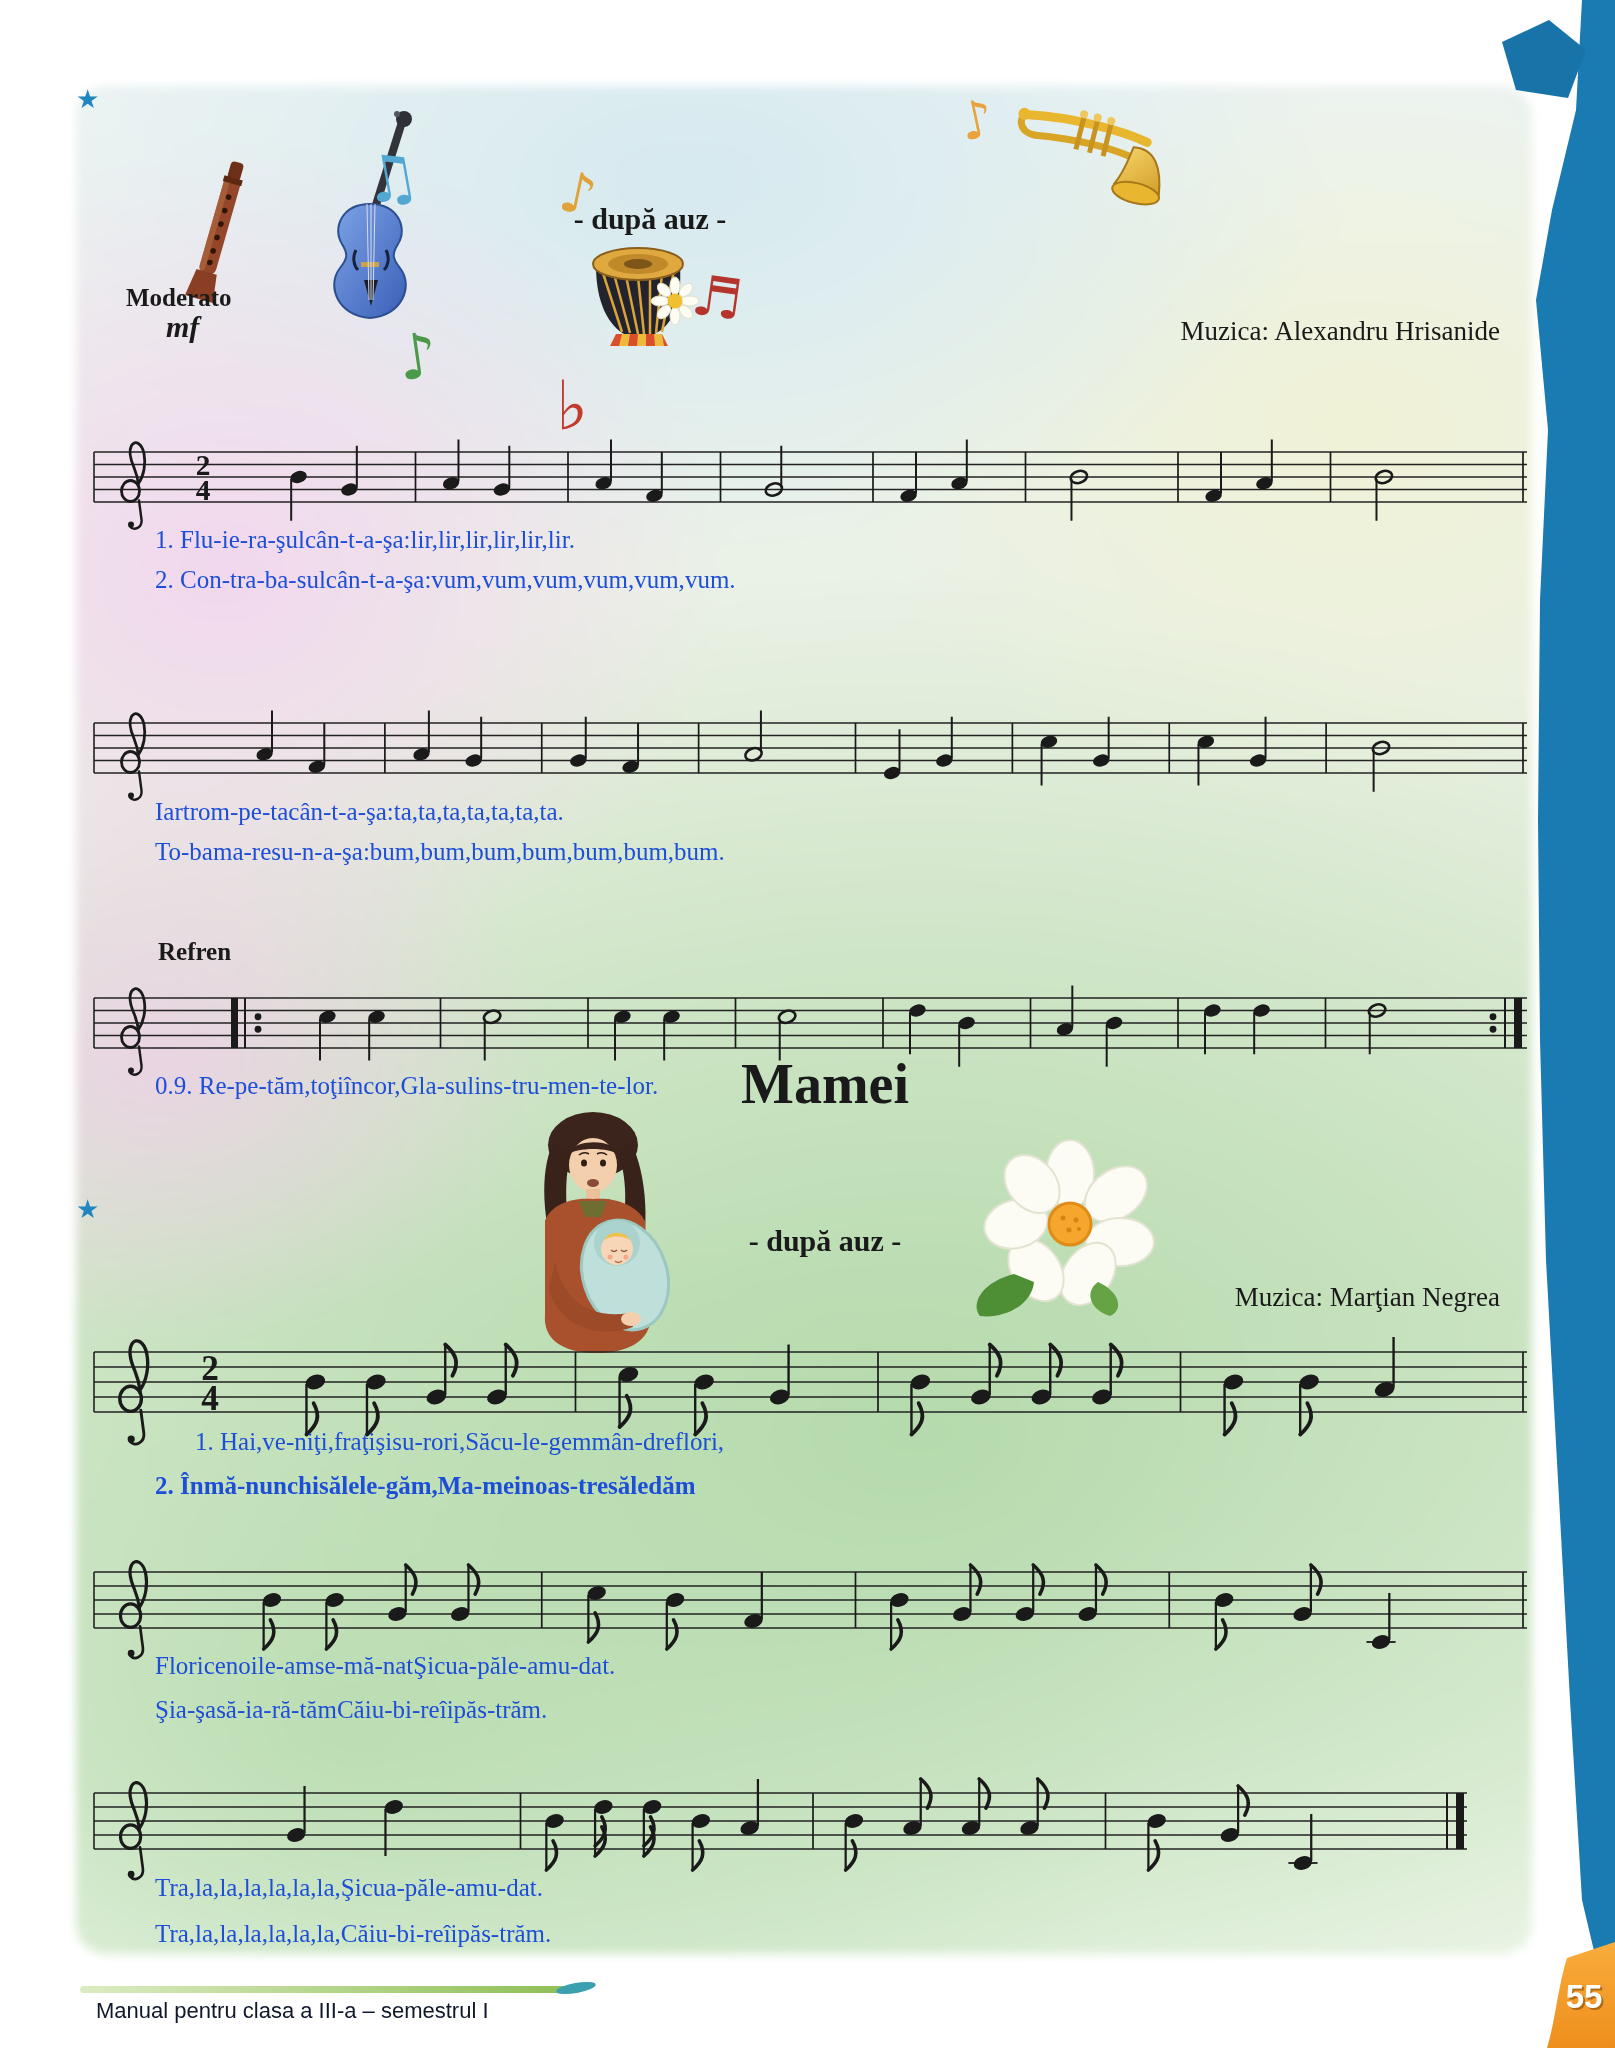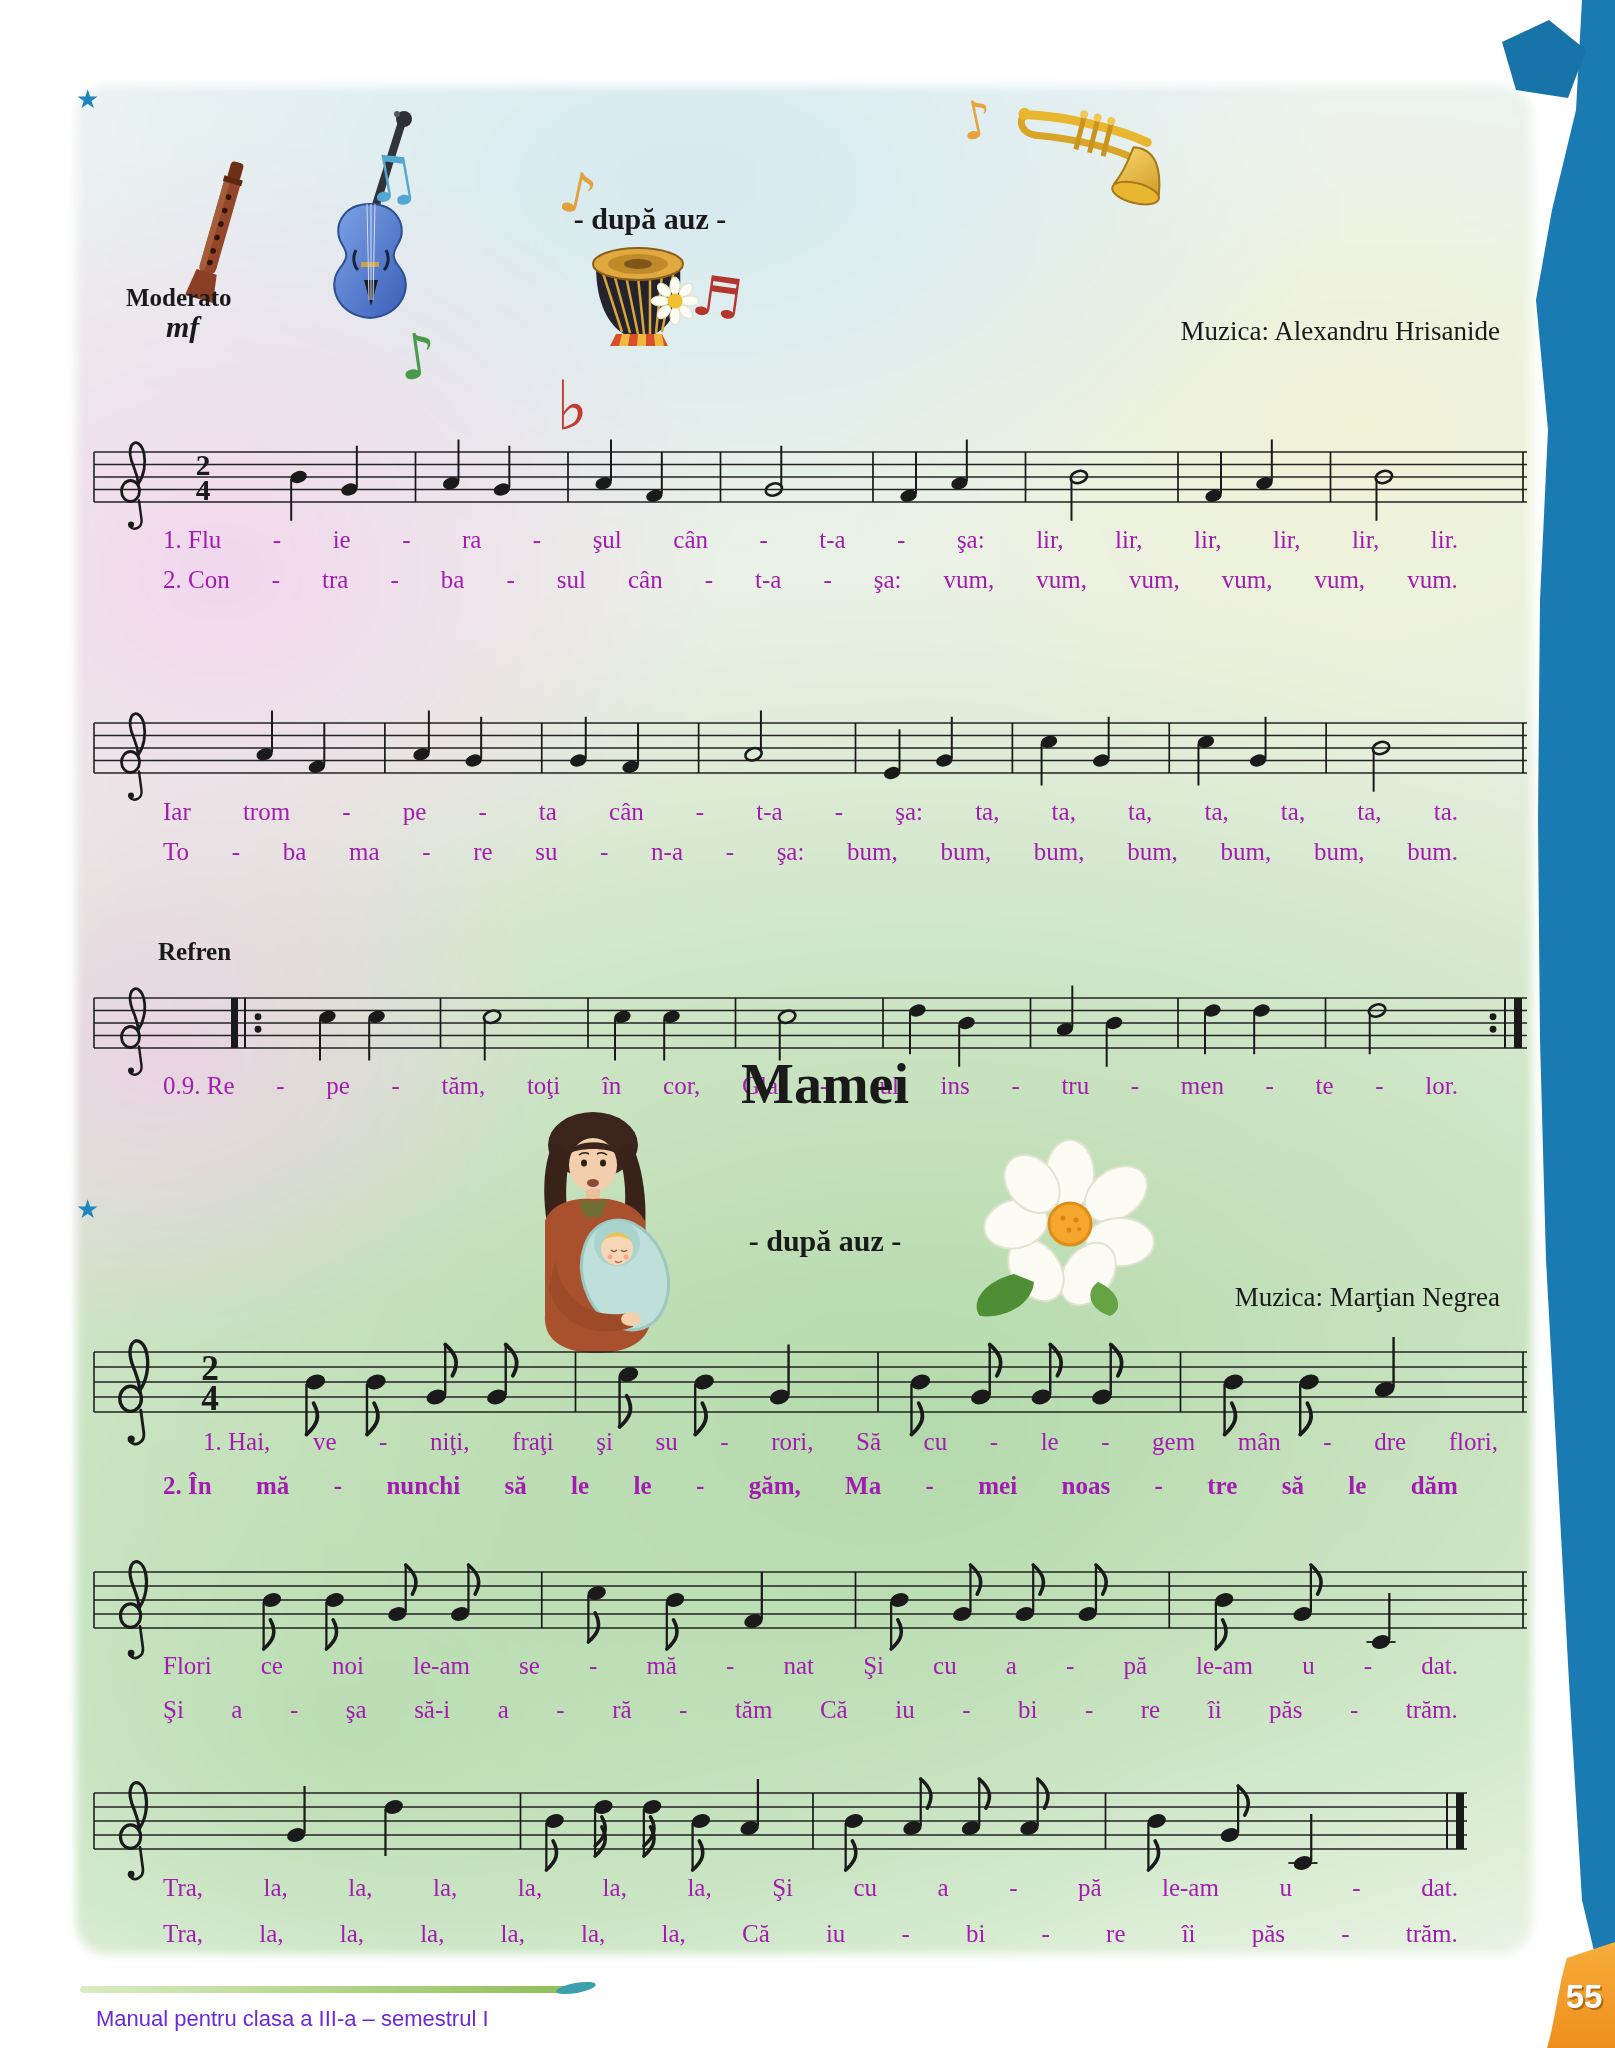--- a/index.html
+++ b/index.html
@@ -21,29 +21,29 @@
   .t1{left:300px;top:128px;width:700px;font-size:47px;letter-spacing:1px;}
   .sub1{left:300px;top:202px;width:700px;font-size:30px;font-weight:bold;}
   .t2{left:600px;top:1052px;width:450px;font-size:56px;}
   .sub2{left:600px;top:1224px;width:450px;font-size:30px;font-weight:bold;}
   .composer{position:absolute;left:850px;width:650px;text-align:right;font-size:27px;}
   .c1{top:316px;} .c2{top:1282px;}
   .tempo{position:absolute;left:126px;top:284px;font-size:25px;font-weight:bold;}
   .dyn{position:absolute;left:166px;top:310px;font-size:30px;font-weight:bold;font-style:italic;}
   .refren{position:absolute;left:158px;top:938px;font-size:25px;font-weight:bold;}
   .staff{position:absolute;left:88px;pointer-events:none;}
-  .lyr{position:absolute;left:163px;width:1295px;display:flex;justify-content:space-between;
-       align-items:baseline;font-size:25px;color:#a21caf;}
+  .lyr{position:absolute;left:155px;width:1295px;display:flex;justify-content:flex-start;
+       align-items:baseline;font-size:25px;color:#1d4ed8;}
   .note-glyph{position:absolute;font-family:"DejaVu Sans",sans-serif;line-height:1;}
   .footer-line{position:absolute;left:80px;top:1986px;width:500px;height:7px;border-radius:4px;
        background:linear-gradient(90deg,#dcecc2,#8cbe54);}
   .footer-tip{position:absolute;left:556px;top:1983px;width:40px;height:10px;border-radius:50%;
        background:#3a9fae;transform:rotate(-10deg);}
   .footer-text{position:absolute;left:96px;top:1998px;font-family:"Liberation Sans",sans-serif;
-       font-size:22px;color:#6d28d9;margin-top:8px;}
+       font-size:22px;color:#0f172a;}
   svg{overflow:visible;}
 </style>
 </head>
 <body>
 
 <div class="page">
 
   <div class="bg"></div>
 
   <svg class="abs" style="left:0;top:0;" width="1615" height="2048">

